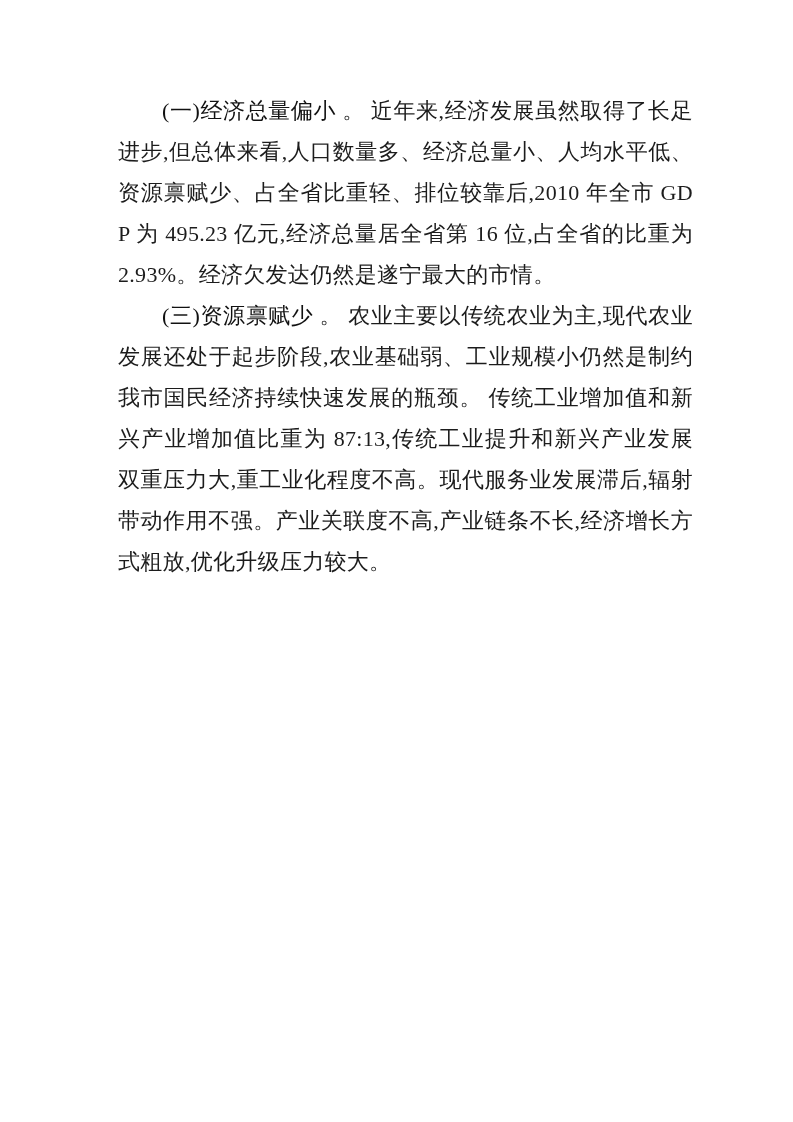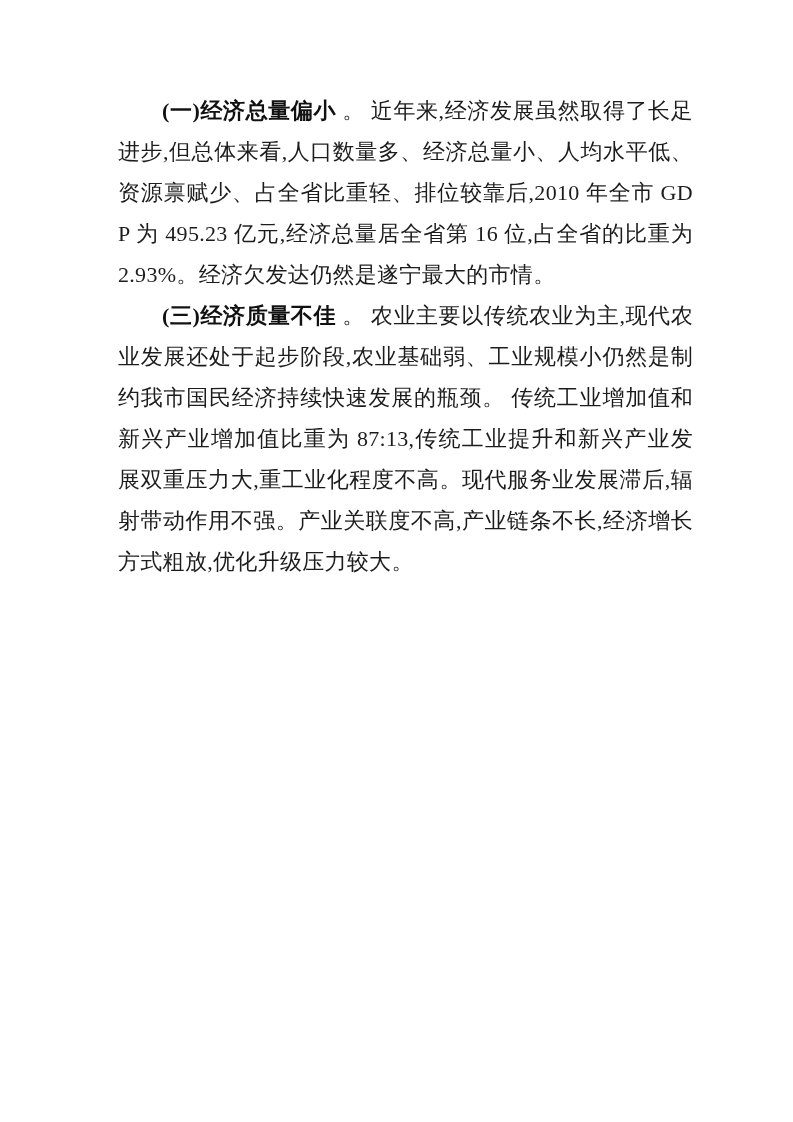--- a/index.html
+++ b/index.html
@@ -25,26 +25,26 @@
     font-size: 22px;
     line-height: 41px;
     color: #1c1c1c;
     text-align: justify;
     text-justify: inter-ideograph;
     text-indent: 2em;
     word-break: break-all;
     letter-spacing: 0.3px;
   }
   .doc-paragraph .heading {
-    font-weight: bold;
+    font-weight: normal;
     color: #111111;
   }
 </style>
 </head>
 <body>
 
 <div class="page">
   <p class="doc-paragraph"><span class="heading">(一)经济总量偏小</span><span> 。 近年来,经济发展虽然取得了长足进步,但总体来看,人口数量多、经济总量小、人均水平低、资源禀赋少、占全省比重轻、排位较靠后,2010 年全市 GDP 为 495.23 亿元,经济总量居全省第 16 位,占全省的比重为 2.93%。经济欠发达仍然是遂宁最大的市情。</span></p>
 
 
-  <p class="doc-paragraph"><span class="heading">(三)经济质量不佳</span><span> 。 农业主要以传统农业为主,现代农业发展还处于起步阶段,农业基础弱、工业规模小仍然是制约我市国民经济持续快速发展的瓶颈。 传统工业增加值和新兴产业增加值比重为 87:13,传统工业提升和新兴产业发展双重压力大,重工业化程度不高。现代服务业发展滞后,辐射带动作用不强。产业关联度不高,产业链条不长,经济增长方式粗放,优化升级压力较大。</span></p>
+  <p class="doc-paragraph"><span class="heading">(三)资源禀赋少</span><span> 。 农业主要以传统农业为主,现代农业发展还处于起步阶段,农业基础弱、工业规模小仍然是制约我市国民经济持续快速发展的瓶颈。 传统工业增加值和新兴产业增加值比重为 87:13,传统工业提升和新兴产业发展双重压力大,重工业化程度不高。现代服务业发展滞后,辐射带动作用不强。产业关联度不高,产业链条不长,经济增长方式粗放,优化升级压力较大。</span></p>
 
 </div>
 
 </body></html>

